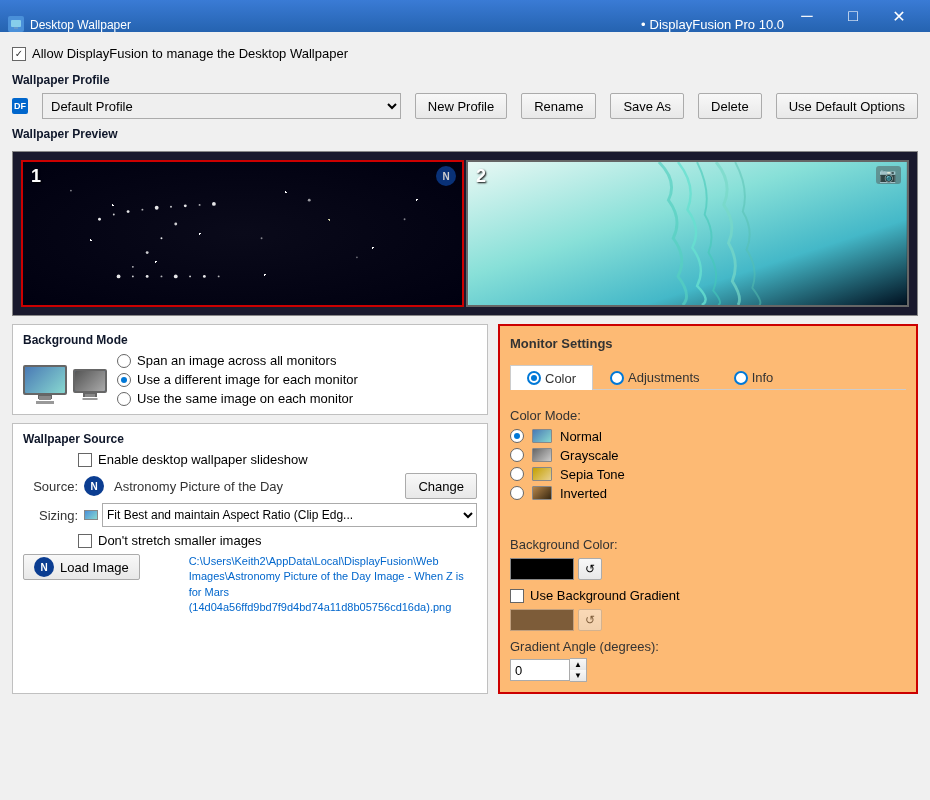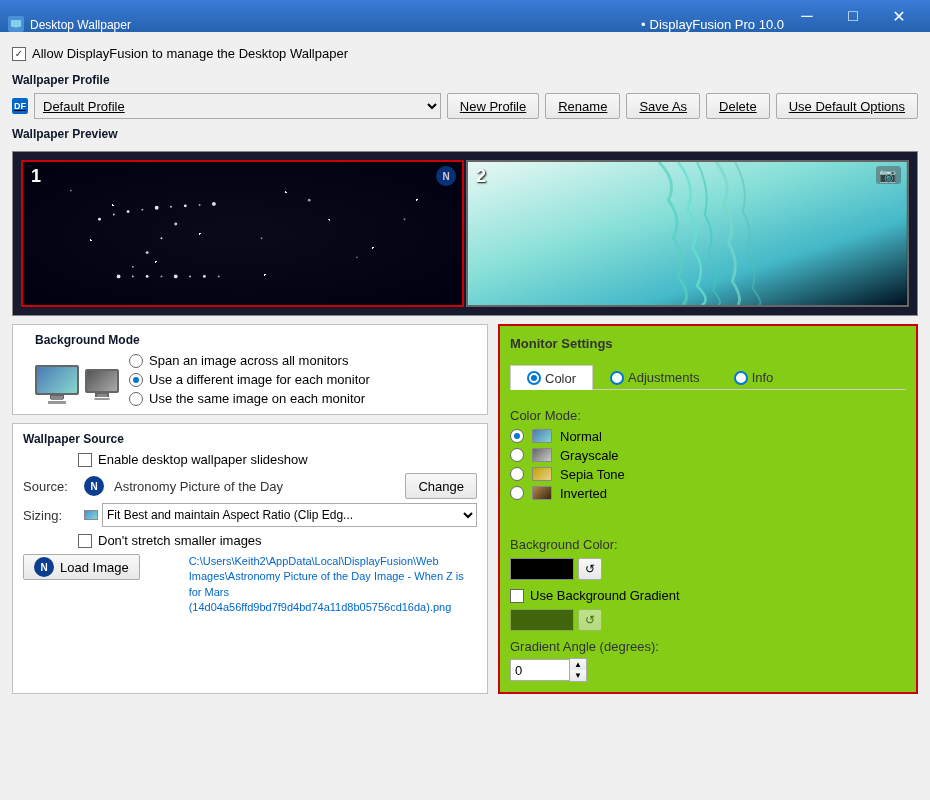--- a/index.html
+++ b/index.html
@@ -67,22 +67,21 @@
     }
     .section-label {
       font-weight: 600;
       font-size: 12px;
       color: #0f172a;
       margin-bottom: 6px;
     }
     .wallpaper-profile-row {
       display: flex;
       align-items: center;
-      gap: 6px;
-      text-decoration: underline;
+      gap: 14px;
     }
     .btn {
       height: 26px;
       padding: 0 12px;
       background: linear-gradient(to bottom, #f8f8f8, #e8e8e8);
       border: 1px solid #ababab;
       border-radius: 2px;
       cursor: pointer;
       font-size: 13px;
       white-space: nowrap;
@@ -165,30 +164,30 @@
     }
     .left-panel {
       flex: 1;
       display: flex;
       flex-direction: column;
       gap: 8px;
     }
     .right-panel {
       width: 420px;
       border: 2px solid #cc0000;
-      background: #84cc16;
+      background: #fdba74;
       padding: 10px;
       display: flex;
       flex-direction: column;
       gap: 8px;
     }
     .bg-mode-section {
       background: white;
       border: 1px solid #c0c0c0;
-      padding: 8px 22px;
+      padding: 8px 10px;
     }
     .bg-mode-content {
       display: flex;
       gap: 10px;
       align-items: center;
     }
     .monitor-icons {
       display: flex;
       gap: 6px;
       align-items: flex-end;
@@ -232,20 +231,21 @@
       flex: 1;
     }
     .source-row {
       display: flex;
       align-items: center;
       gap: 6px;
       margin-bottom: 4px;
     }
     .source-label {
       min-width: 55px;
+      text-align: right;
       color: #333;
     }
     .source-value {
       flex: 1;
       color: #333;
     }
     .dont-stretch-row {
       display: flex;
       align-items: center;
       gap: 6px;

